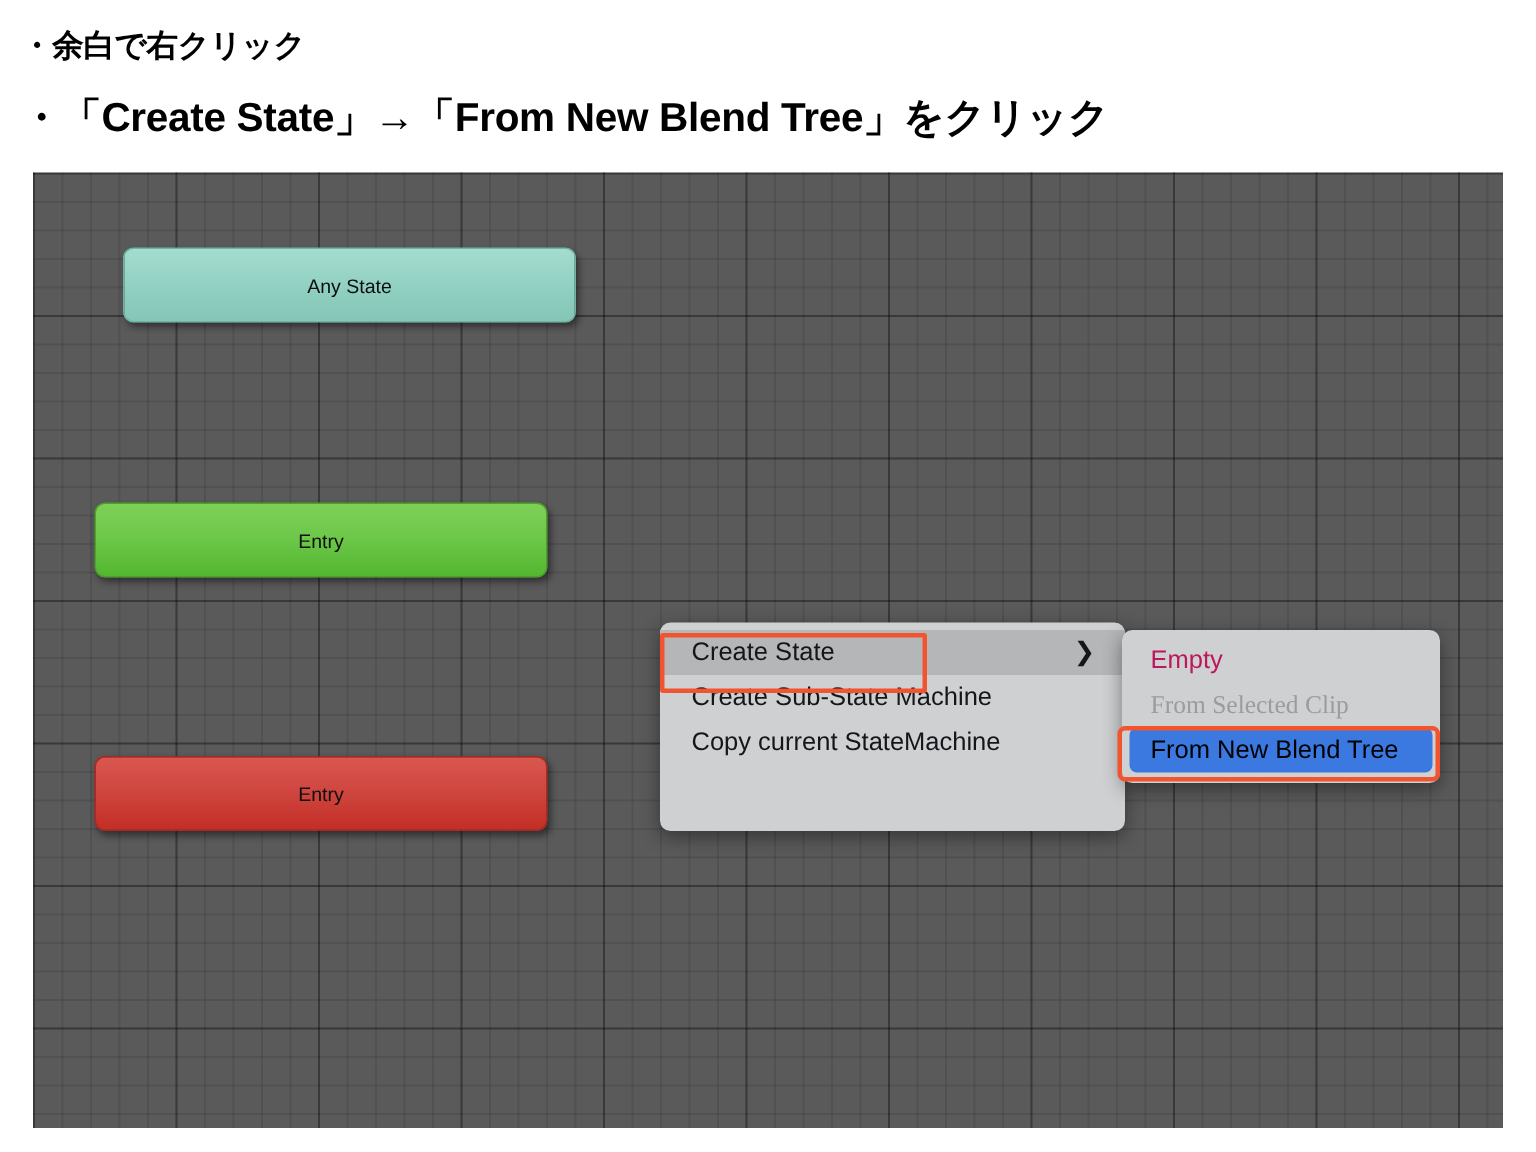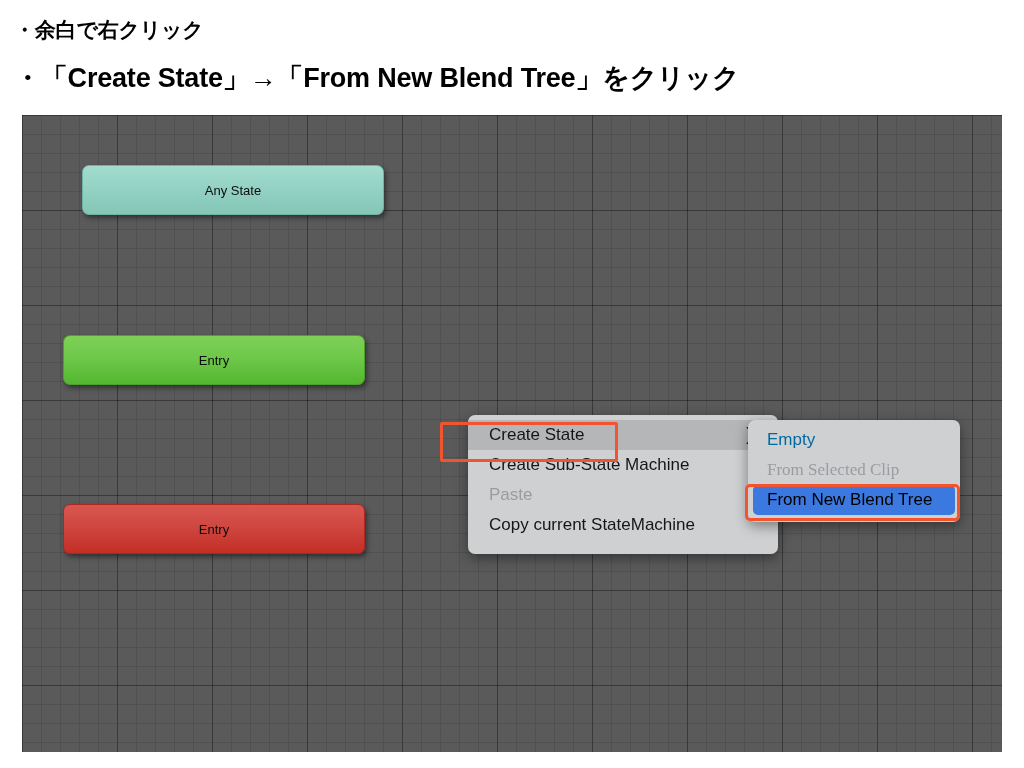--- a/index.html
+++ b/index.html
@@ -106,21 +106,20 @@
     left: 440px;
     top: 415px;
     width: 310px;
     height: 139px;
     background: #ced0d2;
     border-radius: 7px;
     box-shadow: 0 4px 13px rgba(0,0,0,0.42);
     padding-top: 5px;
     box-sizing: border-box;
     z-index: 20;
-    margin-left: 28px;
   }
   .menu-item {
     position: relative;
     height: 30px;
     line-height: 30px;
     font-size: 17px;
     color: #15161a;
     padding-left: 21px;
     white-space: nowrap;
     box-sizing: border-box;
@@ -153,21 +152,21 @@
     box-shadow: 0 4px 13px rgba(0,0,0,0.42);
     padding-top: 5px;
     box-sizing: border-box;
     z-index: 22;
   }
   .submenu-item {
     position: relative;
     height: 30px;
     line-height: 30px;
     font-size: 17px;
-    color: #0369a1;
+    color: #be185d;
     padding-left: 14px;
     white-space: nowrap;
     box-sizing: border-box;
     margin: 0 5px;
     border-radius: 5px;
   }
   .submenu-item.disabled {
     color: #9a9ca0;
     font-family: Liberation Serif, serif;
   }
@@ -227,23 +226,20 @@
 
   <div class="menu-item selected">
     <span>Create State</span>
     <span class="submenu-chevron">❯</span>
   </div>
 
   <div class="menu-item">
     <span>Create Sub-State Machine</span>
   </div>
 
-  <div class="menu-item disabled">
-    <span>Paste</span>
-  </div>
 
   <div class="menu-item">
     <span>Copy current StateMachine</span>
   </div>
 
 </div>
 
 <div id="submenu">
 
   <div class="submenu-item">

